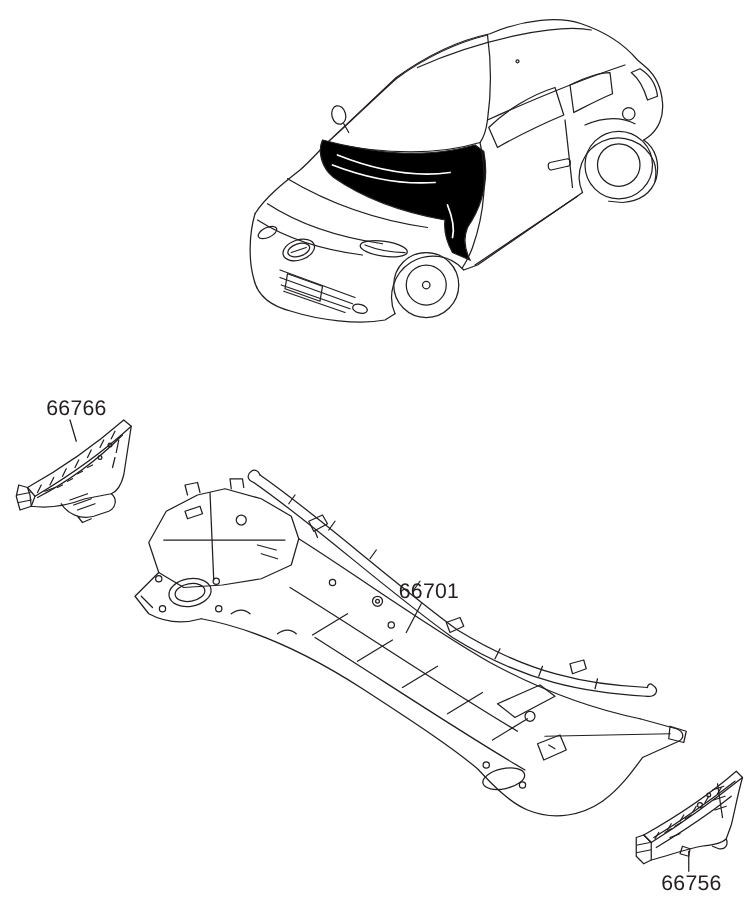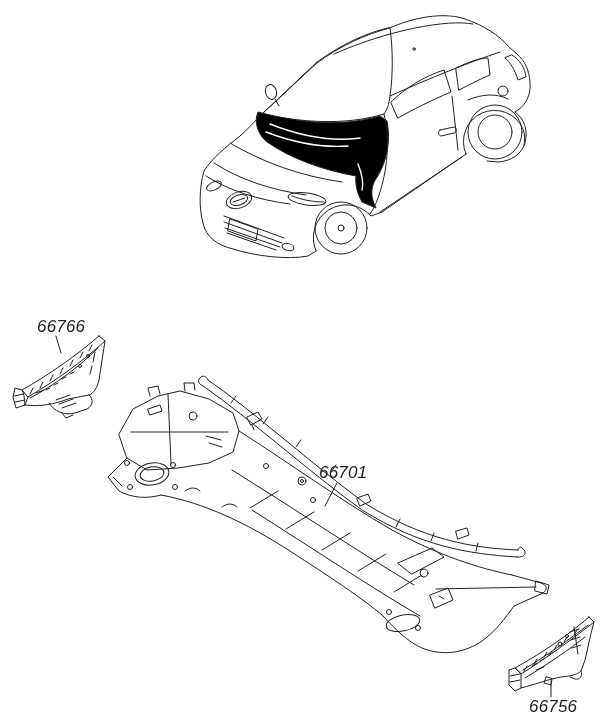--- a/index.html
+++ b/index.html
@@ -1,17 +1,17 @@
 <!DOCTYPE html>
 <html><head>
 <meta charset="utf-8">
 <style>
   html,body{margin:0;padding:0;background:#ffffff;}
   body{width:605px;height:727px;position:relative;font-family:"Liberation Sans",sans-serif;}
-  .canvas{position:absolute;left:0;top:0;font-style:italic;}
+  .canvas{position:absolute;left:0;top:0;}
   svg{display:block;}
   .ln{fill:none;stroke:#231f20;stroke-width:1;stroke-linecap:round;stroke-linejoin:round;}
   .fill-dark{fill:#000000;stroke:#231f20;stroke-width:1;}
   .wht{fill:none;stroke:#ffffff;stroke-width:1.4;stroke-linecap:round;}
   .glass{fill:#ffffff;stroke:#231f20;stroke-width:1;}
   .part-label{font-family:"Liberation Sans",sans-serif;font-size:17px;fill:#231f20;letter-spacing:0.2px;}
 </style>
 </head>
 <body>
 

